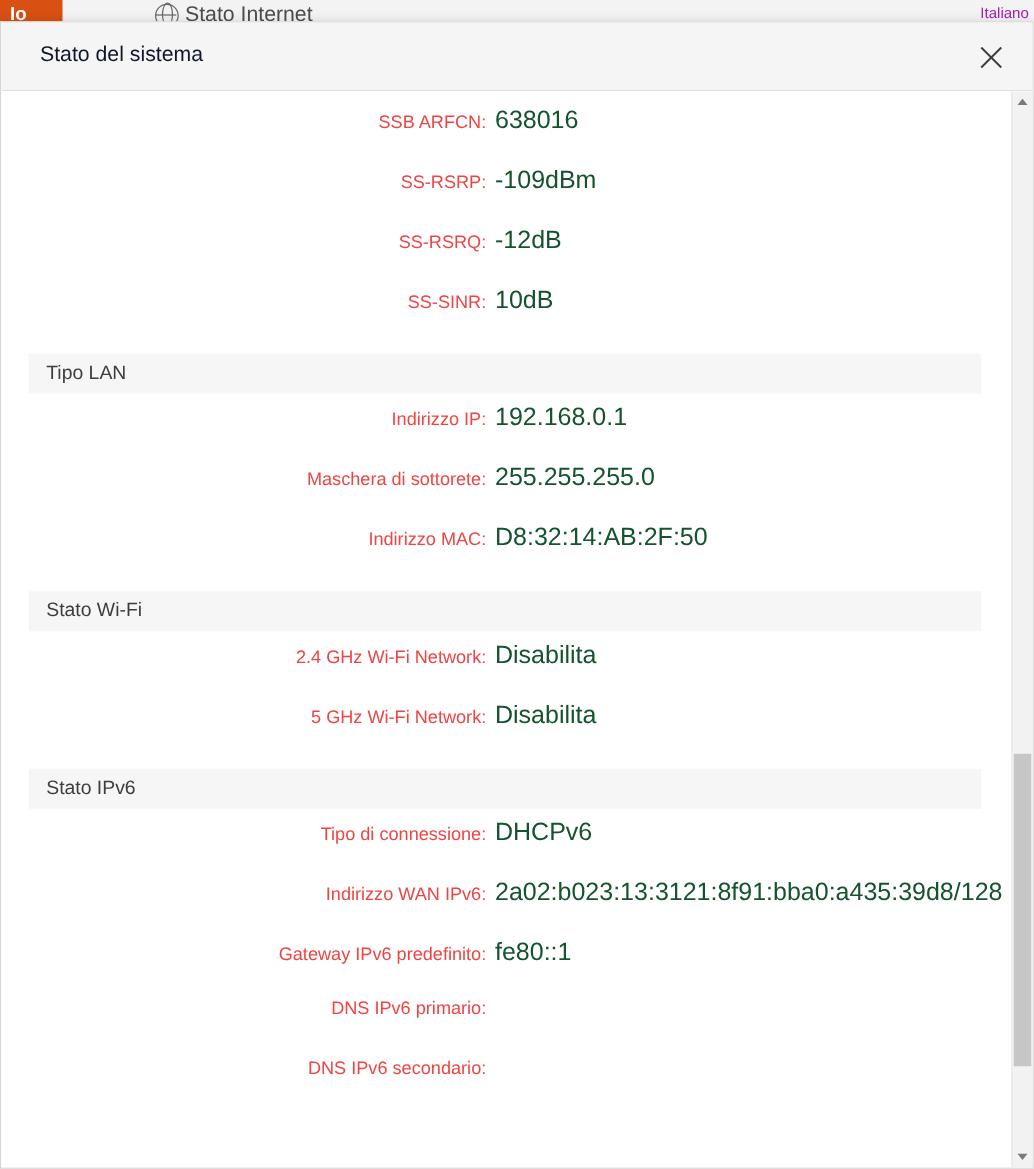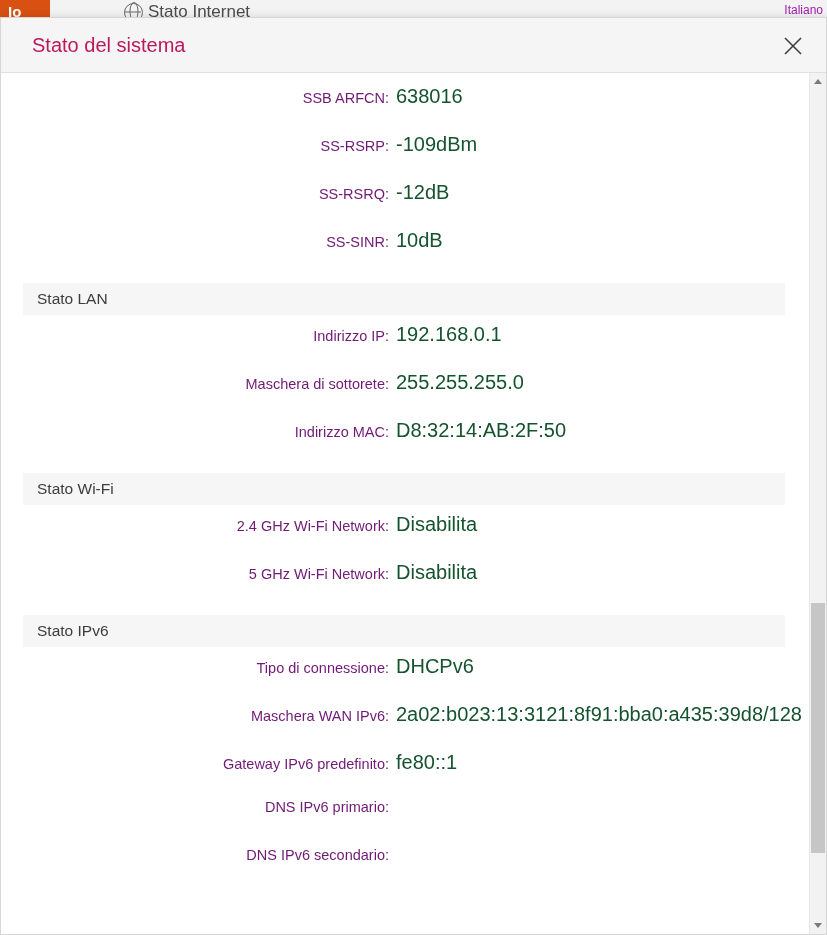--- a/index.html
+++ b/index.html
@@ -108,22 +108,22 @@
     position: relative;
     height: 55px;
     background: #f5f5f5;
     border-bottom: 1px solid #e0e0e0;
     box-sizing: border-box;
   }
   #modal-title {
     position: absolute;
     left: 31px;
     top: 16px;
-    font-size: 20px;
-    color: #be185d;
+    font-size: 17px;
+    color: #0f172a;
   }
   #modal-close {
     position: absolute;
     right: 18px;
     top: 13px;
     width: 30px;
     height: 30px;
     cursor: pointer;
   }
   #modal-close svg { display: block; }
@@ -147,21 +147,21 @@
   .field-row {
     display: flex;
     align-items: baseline;
     height: 48px;
   }
   .field-label {
     width: 395px;
     text-align: right;
     padding-right: 7px;
     box-sizing: border-box;
-    color: #701a75;
+    color: #ef4444;
     font-size: 14.5px;
   }
   .field-value {
     color: #14532d;
     font-size: 20px;
     white-space: nowrap;
   }
 
   .section-header {
     height: 32px;
@@ -253,21 +253,21 @@
           <div class="field-value">-109dBm</div>
         </div>
         <div class="field-row">
           <div class="field-label">SS-RSRQ:</div>
           <div class="field-value">-12dB</div>
         </div>
         <div class="field-row">
           <div class="field-label">SS-SINR:</div>
           <div class="field-value">10dB</div>
         </div>
-        <div class="section-header">Stato LAN</div>
+        <div class="section-header">Tipo LAN</div>
         <div class="field-row">
           <div class="field-label">Indirizzo IP:</div>
           <div class="field-value">192.168.0.1</div>
         </div>
         <div class="field-row">
           <div class="field-label">Maschera di sottorete:</div>
           <div class="field-value">255.255.255.0</div>
         </div>
         <div class="field-row">
           <div class="field-label">Indirizzo MAC:</div>
@@ -281,21 +281,21 @@
         <div class="field-row">
           <div class="field-label">5 GHz Wi-Fi Network:</div>
           <div class="field-value">Disabilita</div>
         </div>
         <div class="section-header">Stato IPv6</div>
         <div class="field-row">
           <div class="field-label">Tipo di connessione:</div>
           <div class="field-value">DHCPv6</div>
         </div>
         <div class="field-row">
-          <div class="field-label">Maschera WAN IPv6:</div>
+          <div class="field-label">Indirizzo WAN IPv6:</div>
           <div class="field-value">2a02:b023:13:3121:8f91:bba0:a435:39d8/128</div>
         </div>
         <div class="field-row">
           <div class="field-label">Gateway IPv6 predefinito:</div>
           <div class="field-value">fe80::1</div>
         </div>
         <div class="field-row">
           <div class="field-label">DNS IPv6 primario:</div>
           <div class="field-value"></div>
         </div>

